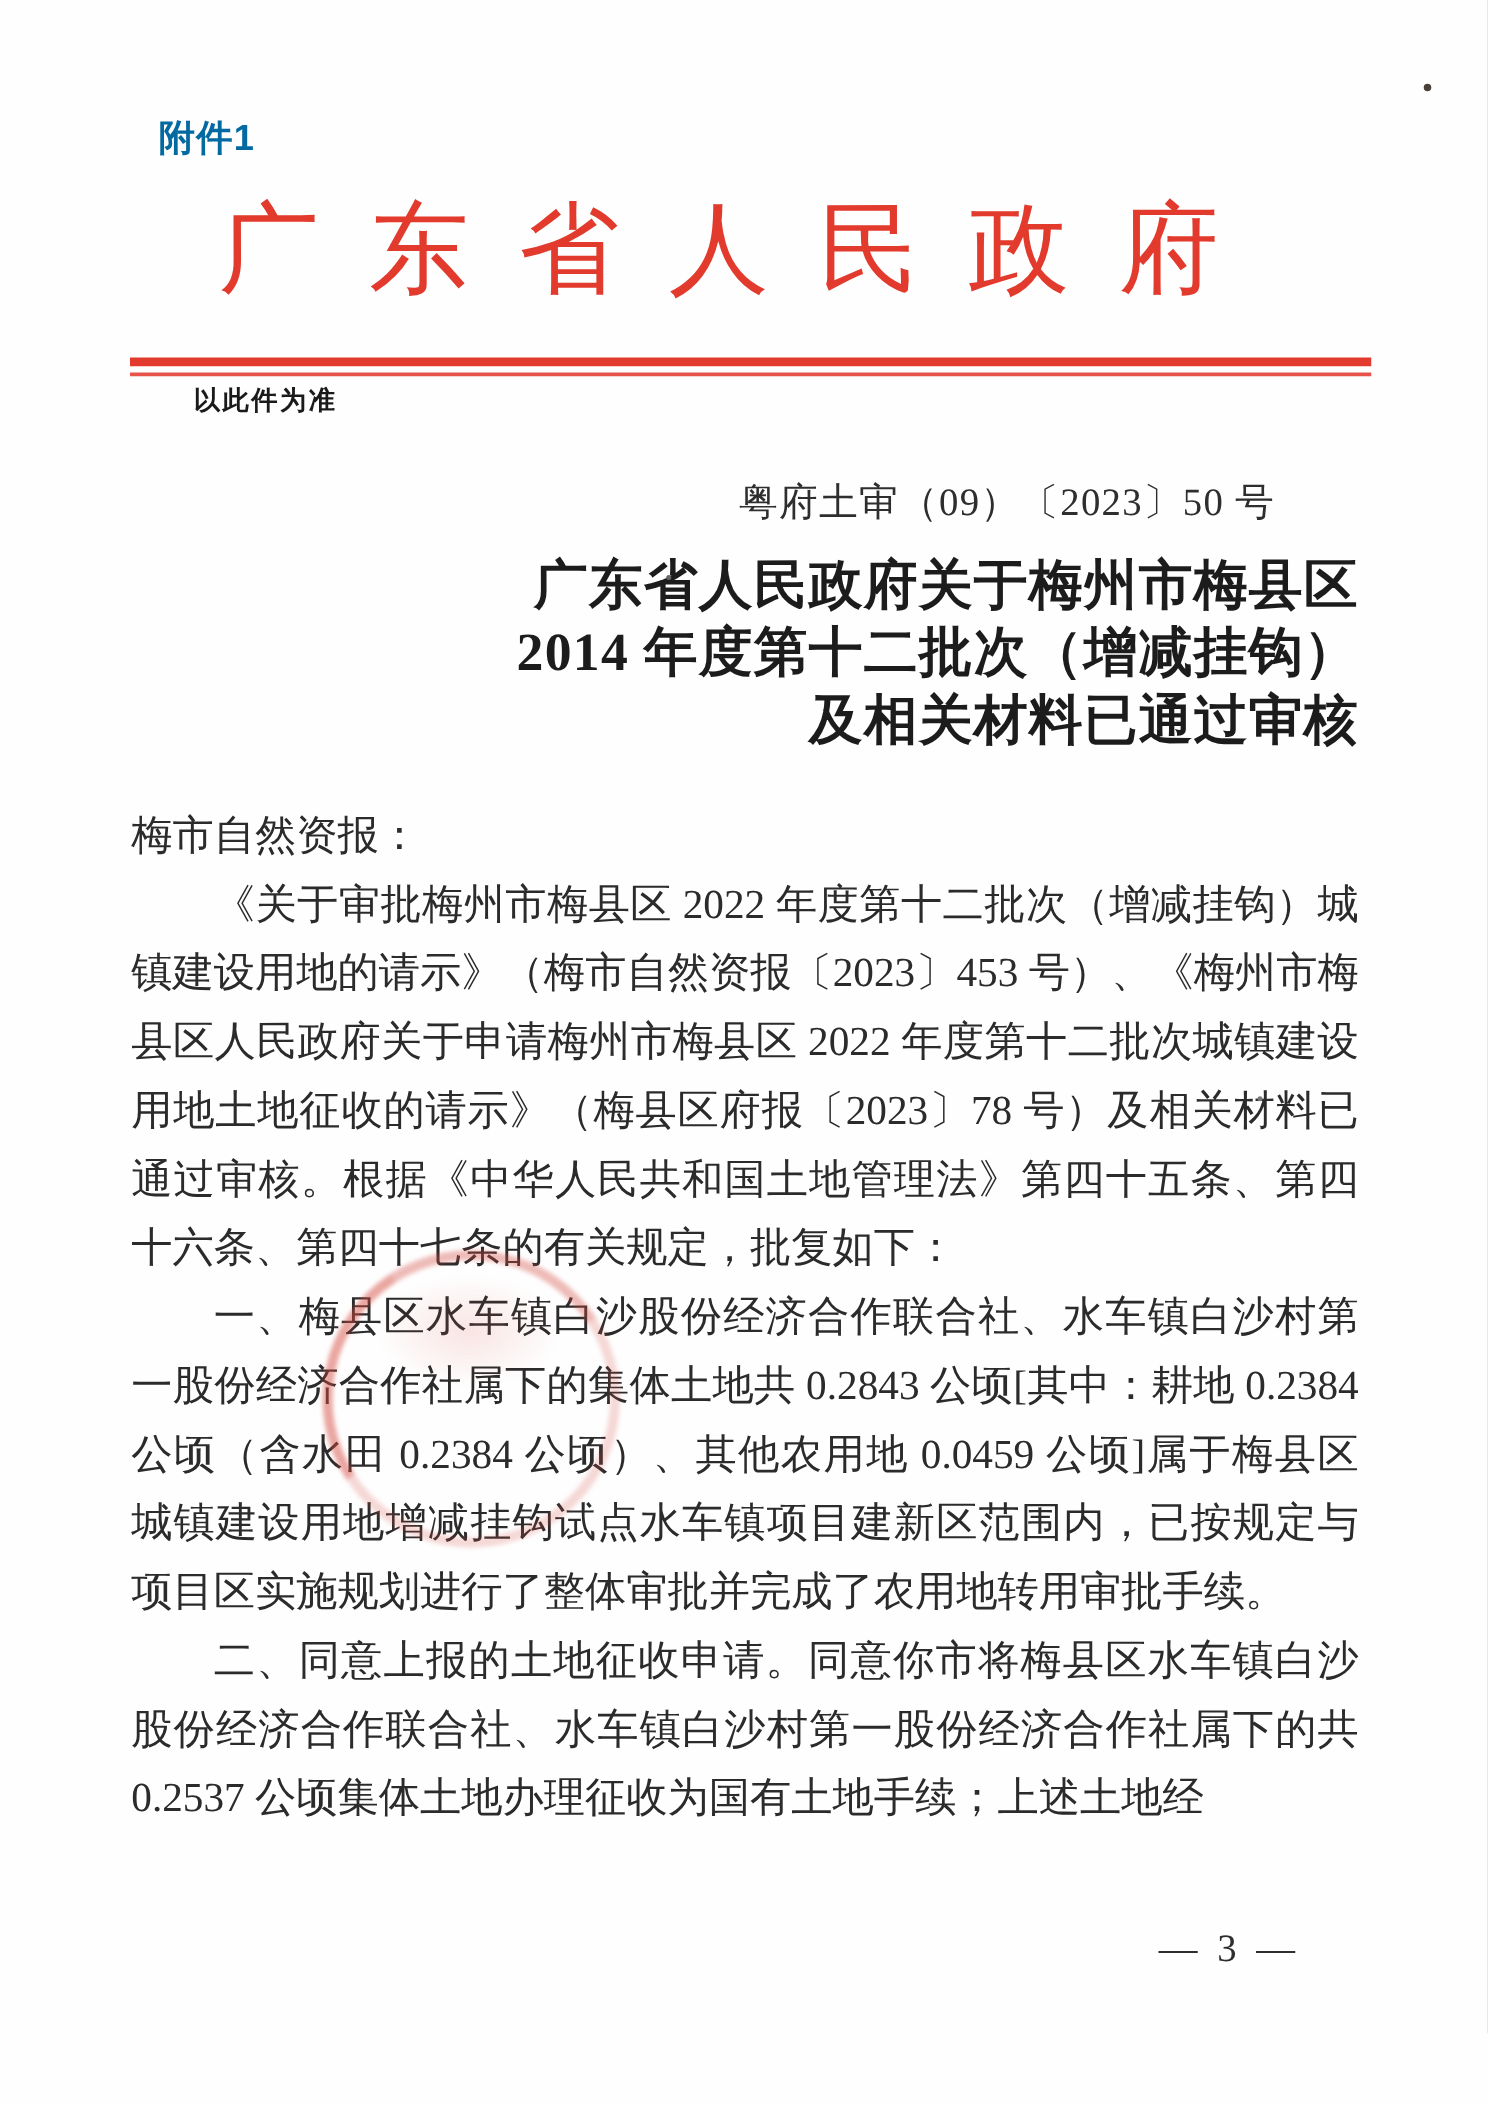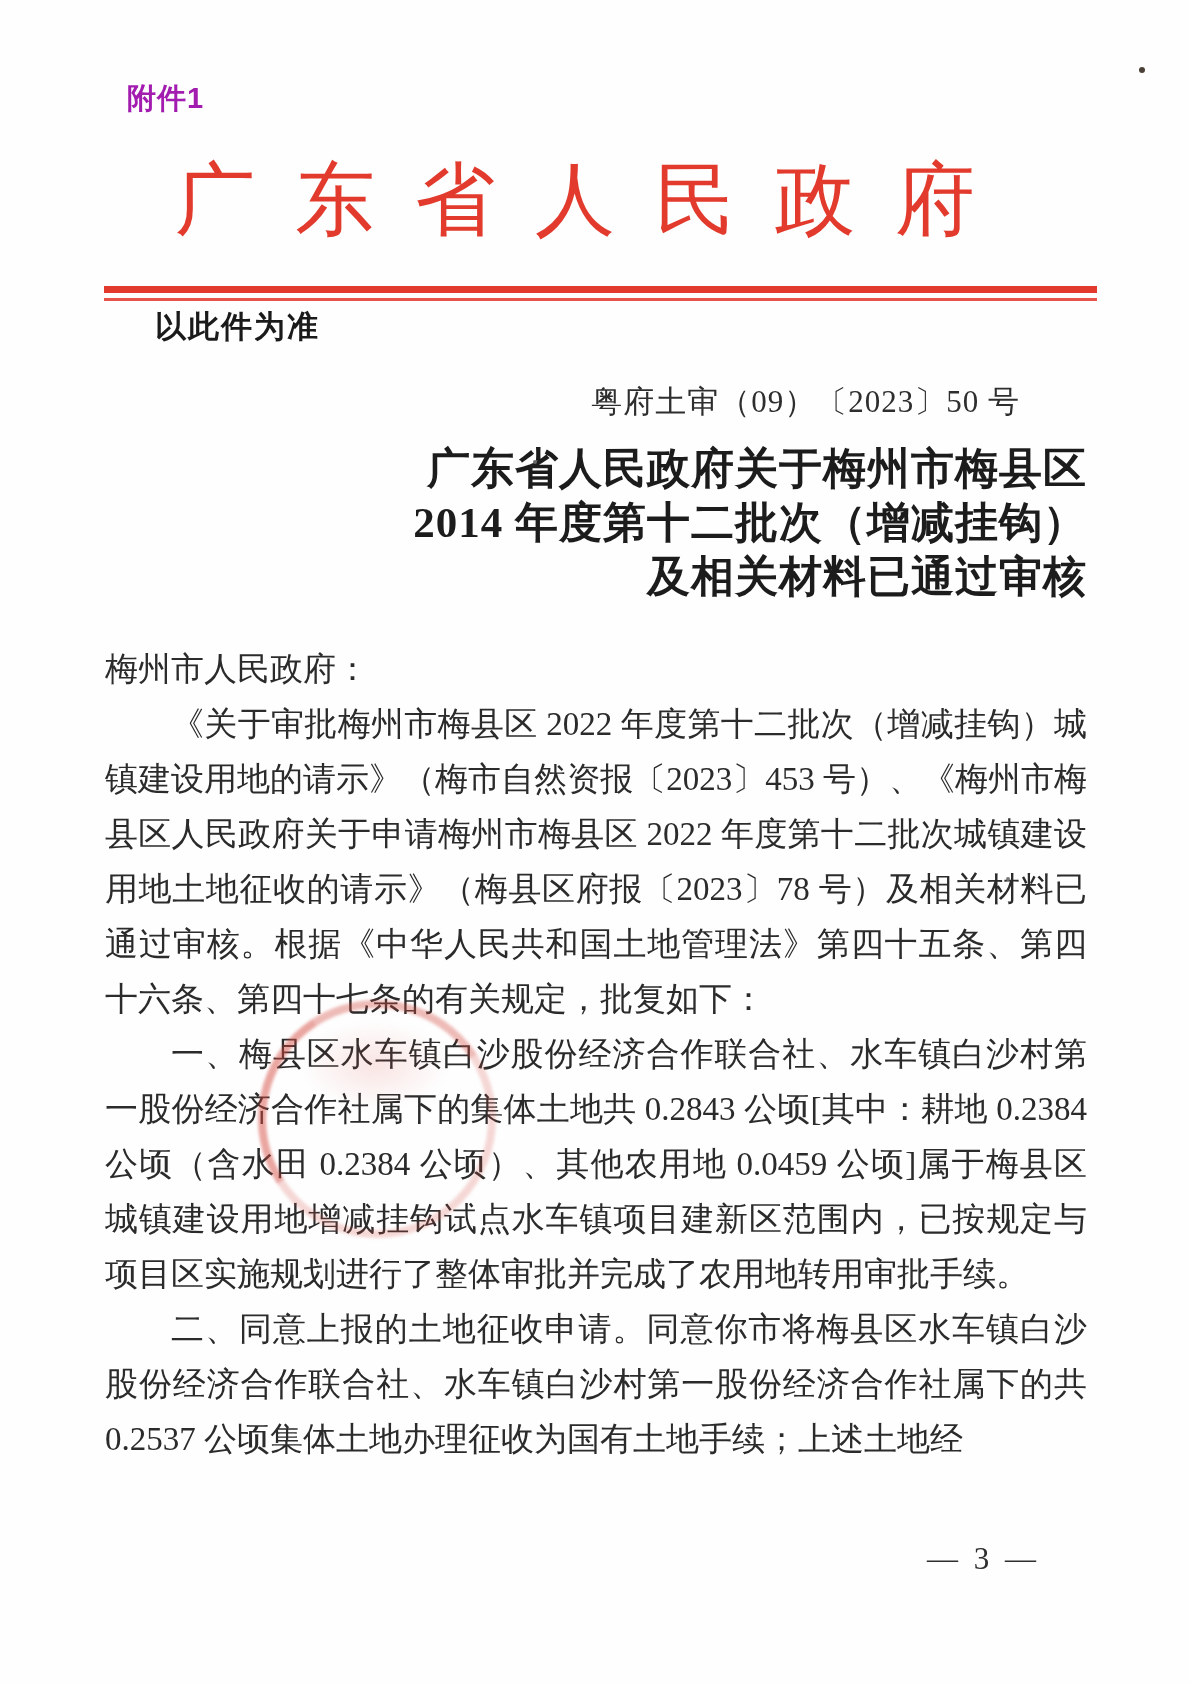--- a/index.html
+++ b/index.html
@@ -14,25 +14,25 @@
     margin: 0 auto;
     background: #fefefe;
     overflow: hidden;
     font-family: "Liberation Serif", "DejaVu Serif", serif;
     color: #262626;
   }
 
   .attachment-label {
     position: absolute;
     left: 127px;
-    top: 79px;
+    top: 91px;
     font-family: "Liberation Sans", "DejaVu Sans", sans-serif;
     font-weight: bold;
     font-size: 29px;
-    color: #a21caf;
+    color: #0369a1;
     letter-spacing: 1px;
   }
 
   .letterhead {
     position: absolute;
     left: 0;
     top: 160px;
     width: 100%;
     text-align: center;
     font-family: "Liberation Serif", "DejaVu Serif", serif;
@@ -60,21 +60,21 @@
     height: 3px;
     background: #e8544a;
   }
 
   .prevail-note {
     position: absolute;
     left: 155px;
     top: 306px;
     font-family: "Liberation Sans", "DejaVu Sans", sans-serif;
     font-weight: bold;
-    font-size: 31px;
+    font-size: 21px;
     color: #1a1a1a;
     letter-spacing: 2px;
   }
 
   .doc-number {
     position: absolute;
     right: 170px;
     top: 381px;
     font-size: 31px;
     color: #2e2e2e;
@@ -180,21 +180,21 @@
 
   <div class="doc-number">粤府土审（09）〔2023〕50 号</div>
 
   <div class="doc-title">
     <div>广东省人民政府关于梅州市梅县区</div>
     <div>2014 年度第十二批次（增减挂钩）</div>
     <div>及相关材料已通过审核</div>
   </div>
 
   <div class="body-text">
-    <p class="salutation">梅州市人民政府：</p>
+    <p class="salutation">梅市自然资报：</p>
     <p>《关于审批梅州市梅县区 2022 年度第十二批次（增减挂钩）城镇建设用地的请示》（梅市自然资报〔2023〕453 号）、《梅州市梅县区人民政府关于申请梅州市梅县区 2022 年度第十二批次城镇建设用地土地征收的请示》（梅县区府报〔2023〕78 号）及相关材料已通过审核。根据《中华人民共和国土地管理法》第四十五条、第四十六条、第四十七条的有关规定，批复如下：</p>
     <p>一、梅县区水车镇白沙股份经济合作联合社、水车镇白沙村第一股份经济合作社属下的集体土地共 0.2843 公顷[其中：耕地 0.2384 公顷（含水田 0.2384 公顷）、其他农用地 0.0459 公顷]属于梅县区城镇建设用地增减挂钩试点水车镇项目建新区范围内，已按规定与项目区实施规划进行了整体审批并完成了农用地转用审批手续。</p>
     <p>二、同意上报的土地征收申请。同意你市将梅县区水车镇白沙股份经济合作联合社、水车镇白沙村第一股份经济合作社属下的共 0.2537 公顷集体土地办理征收为国有土地手续；上述土地经</p>
   </div>
 
   <div class="seal-ring"></div>
   <div class="seal-smudge"></div>
 
   <div class="page-number">— 3 —</div>
 

